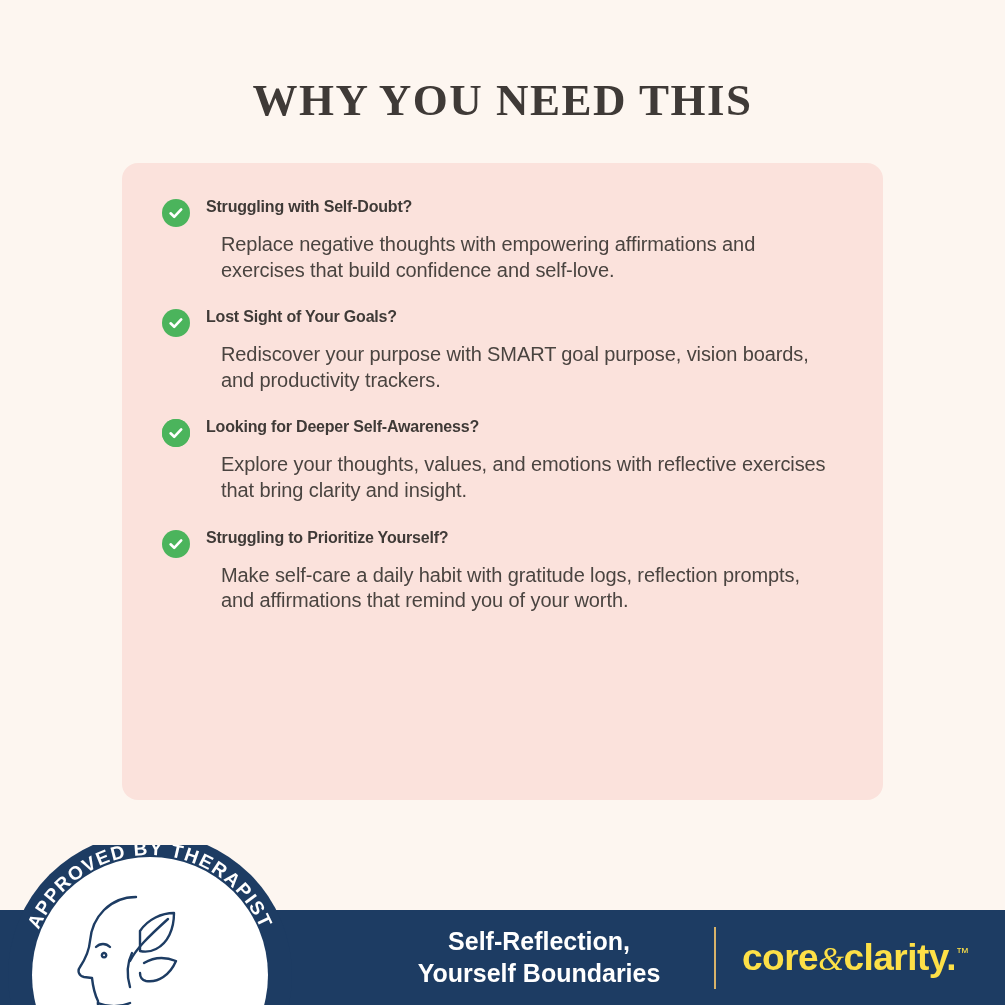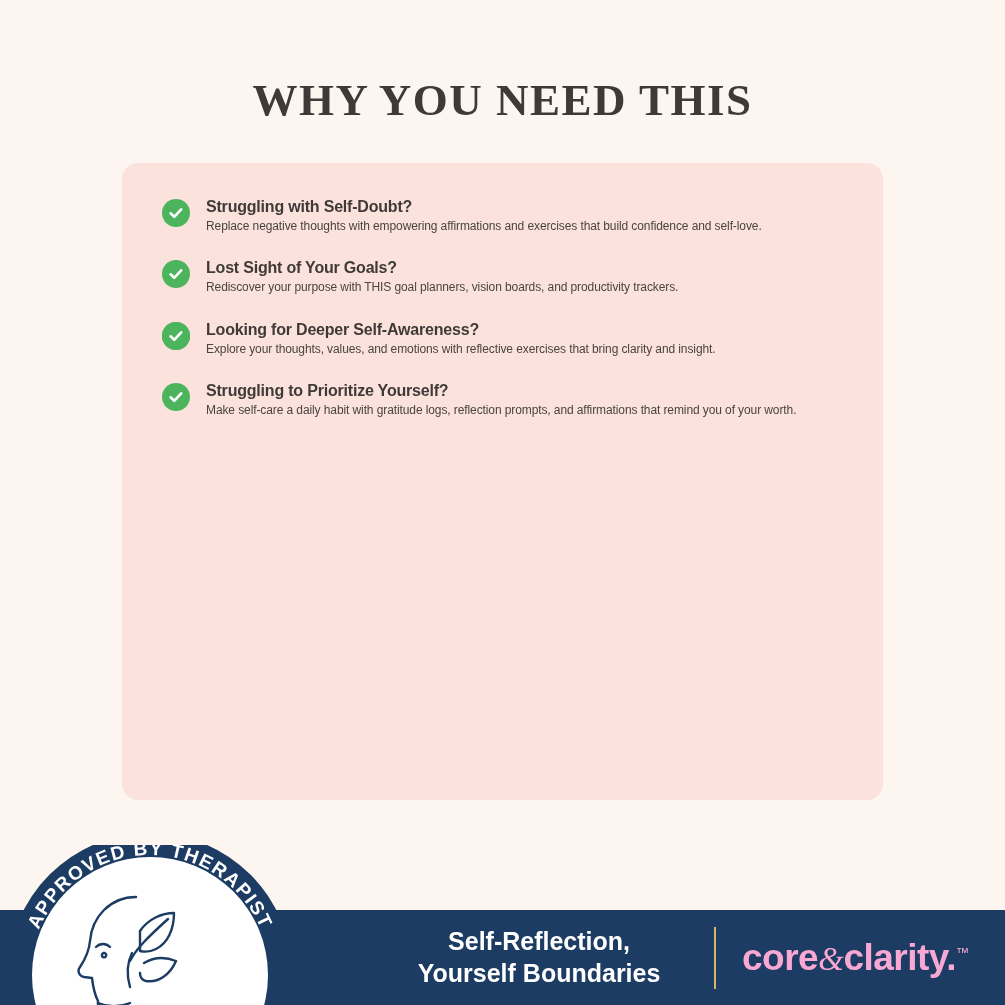--- a/index.html
+++ b/index.html
@@ -73,24 +73,24 @@
 
   .item-head {
     font-size: 16px;
     font-weight: bold;
     color: #3f3a37;
     line-height: 1.25;
     margin: 0 0 2px 0;
     letter-spacing: -0.2px;
   }
   .item-body {
-    font-size: 12px;
+    font-size: 20px;
     color: #4a4440;
     line-height: 1.28;
-    margin: 0;
+    margin: 15px;
     letter-spacing: -0.1px;
   }
 
   
   .footer {
     position: absolute;
     left: 0;
     bottom: 0;
     width: 1005px;
     height: 95px;
@@ -115,21 +115,21 @@
     text-align: center;
     width: 330px;
   }
   .divider {
     width: 2px;
     height: 62px;
     background: #d8b36a;
     margin: 0 26px 0 10px;
   }
   .brand {
-    color: #f9a8d4;
+    color: #fde047;
     font-size: 37px;
     font-weight: bold;
     letter-spacing: -0.5px;
     white-space: nowrap;
   }
   .brand .amp {
     font-family: "Liberation Serif", serif;
     font-style: italic;
     font-weight: normal;
     font-size: 33px;
@@ -209,21 +209,21 @@
       <p class="item-body">Replace negative thoughts with empowering affirmations and exercises that build confidence and self-love.</p>
     </div>
 
     <div class="item">
       <span class="check">
         <svg width="18" height="18" viewBox="0 0 18 18" aria-hidden="true">
           <path d="M3.6 9.3 L7.2 12.8 L14.2 5.4" fill="none" stroke="#ffffff" stroke-width="2.6" stroke-linecap="round" stroke-linejoin="round"></path>
         </svg>
       </span>
       <p class="item-head">Lost Sight of Your Goals?</p>
-      <p class="item-body">Rediscover your purpose with THIS goal planners, vision boards, and productivity trackers.</p>
+      <p class="item-body">Rediscover your purpose with SMART goal purpose, vision boards, and productivity trackers.</p>
     </div>
 
     <div class="item">
       <span class="check">
         <svg width="18" height="18" viewBox="0 0 18 18" aria-hidden="true">
           <path d="M3.6 9.3 L7.2 12.8 L14.2 5.4" fill="none" stroke="#ffffff" stroke-width="2.6" stroke-linecap="round" stroke-linejoin="round"></path>
         </svg>
       </span>
     </div>
 

